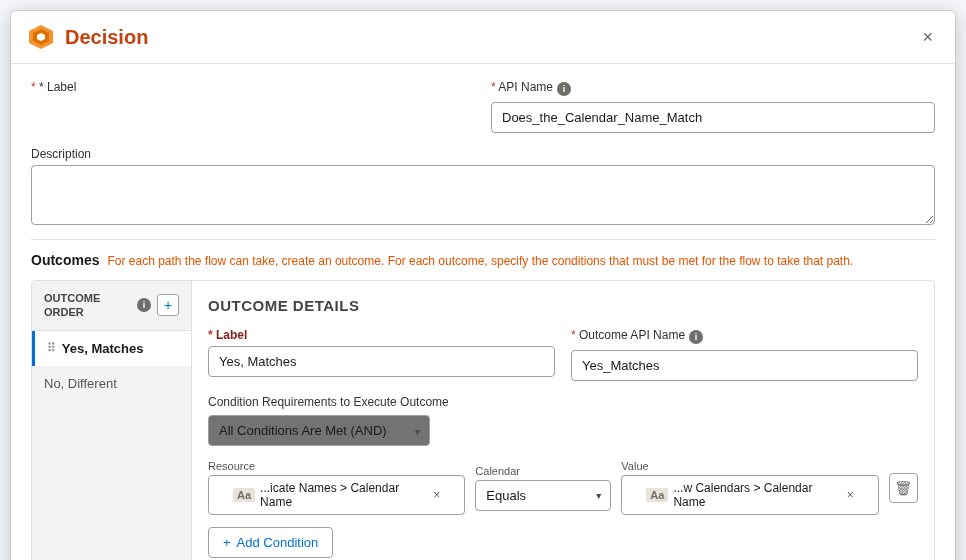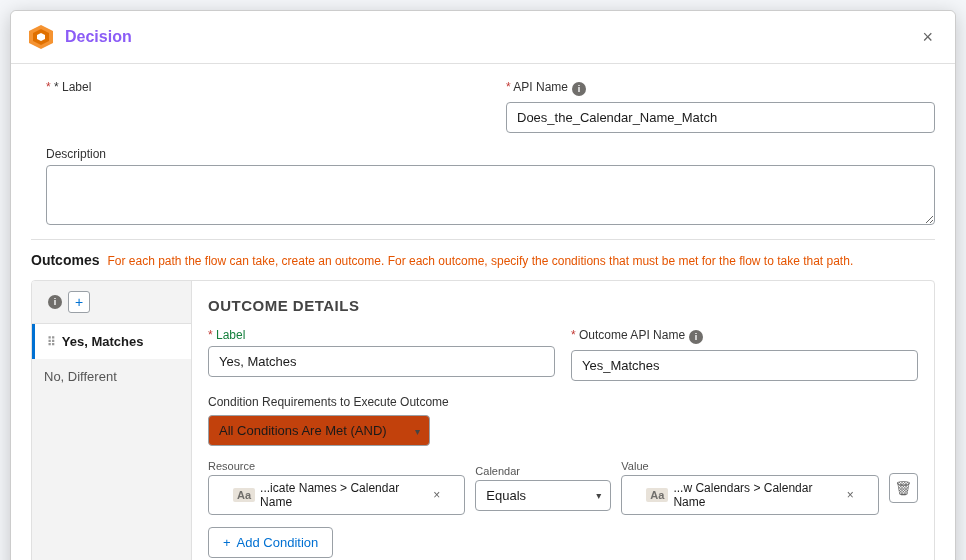--- a/index.html
+++ b/index.html
@@ -31,23 +31,23 @@
       background: #fff;
       border-radius: 6px 6px 0 0;
     }
     .modal-header .logo-icon {
       width: 28px;
       height: 28px;
       margin-right: 10px;
       flex-shrink: 0;
     }
     .modal-title {
-      font-size: 16px;
+      font-size: 20px;
       font-weight: 600;
-      color: #8b5cf6;
+      color: #c2410c;
       flex: 1;
     }
     .close-btn {
       background: none;
       border: none;
       cursor: pointer;
       font-size: 18px;
       color: #666;
       padding: 2px 6px;
       border-radius: 3px;
@@ -59,21 +59,20 @@
     }
     .form-row {
       display: flex;
       gap: 16px;
       margin-bottom: 14px;
     }
     .form-group {
       display: flex;
       flex-direction: column;
       flex: 1;
-      margin-left: 15px;
     }
     .form-label {
       font-size: 12px;
       color: #333;
       margin-bottom: 4px;
       font-weight: 500;
     }
     .required::before {
       content: '* ';
       color: #c23934;
@@ -228,21 +227,21 @@
       position: relative;
       display: inline-block;
     }
     .condition-select {
       appearance: none;
       border: 1px solid #9aa0a6;
       border-radius: 4px;
       padding: 7px 32px 7px 10px;
       font-size: 13px;
       color: #1a1a1a;
-      background: #c2410c;
+      background: #737373;
       cursor: pointer;
       min-width: 200px;
       outline: none;
     }
     .select-arrow {
       position: absolute;
       right: 10px;
       top: 50%;
       transform: translateY(-50%);
       pointer-events: none;
@@ -384,38 +383,39 @@
 
     <div class="outcomes-header">
       <span class="outcomes-title">Outcomes</span>
       <span class="outcomes-description">For each path the flow can take, create an outcome. For each outcome, specify the conditions that must be met for the flow to take that path.</span>
     </div>
 
     <div class="outcomes-content">
 
       <div class="outcome-sidebar">
         <div class="outcome-sidebar-header">
+          <span class="outcome-sidebar-label">OUTCOME ORDER</span>
           <span class="info-icon">i</span>
           <button class="add-btn">+</button>
         </div>
         <div class="outcome-item active">
           <span class="drag-handle">⠿</span>
           <span>Yes, Matches</span>
         </div>
         <div class="outcome-item">
           <span>No, Different</span>
         </div>
       </div>
 
       <div class="outcome-details">
         <div class="outcome-details-title">OUTCOME DETAILS</div>
 
         <div class="outcome-form-row">
           <div class="outcome-form-group">
-            <label class="form-label required" style="color:#15803d;font-weight:400;font-size:12px;margin-bottom:4px;">Label</label>
+            <label class="form-label required" style="color:#7f1d1d;font-weight:700;font-size:12px;margin-bottom:4px;">Label</label>
             <input type="text" class="form-input" value="Yes, Matches" style="">
           </div>
           <div class="outcome-form-group">
             <div style="display:flex;align-items:center;margin-bottom:4px;">
               <label class="form-label required" style="color:#333;font-weight:500;font-size:12px;">Outcome API Name</label>
               <span class="info-icon">i</span>
             </div>
             <input type="text" class="form-input" value="Yes_Matches" style="">
           </div>
         </div>

